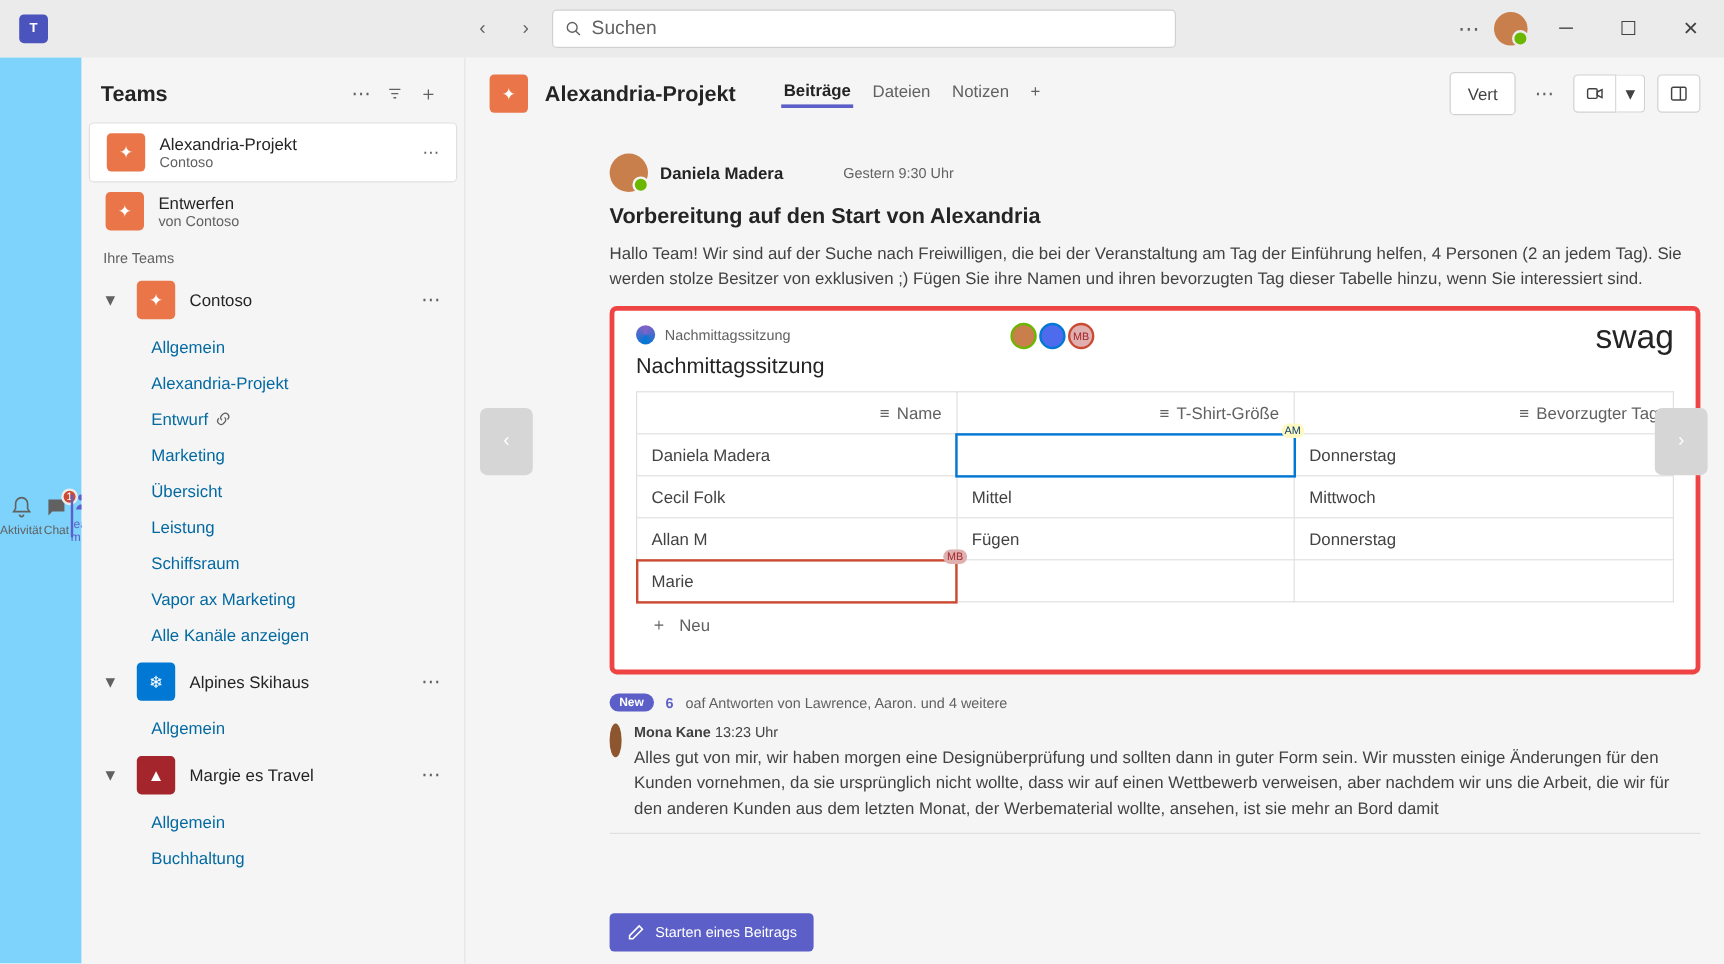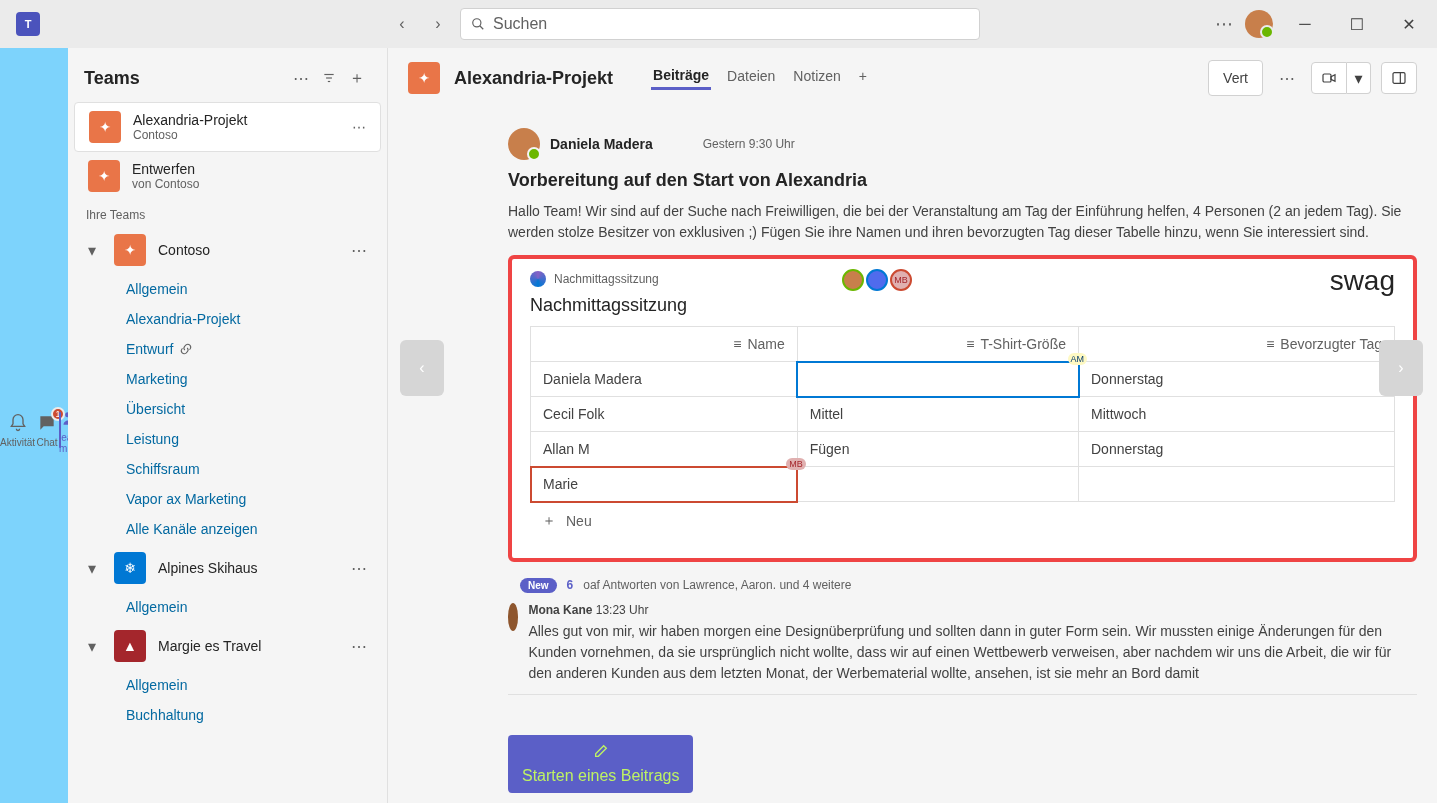--- a/index.html
+++ b/index.html
@@ -89,32 +89,32 @@
 table.loop { width: 100%; border-collapse: collapse; font-size: 14px; }
 table.loop th, table.loop td { border: 1px solid #e0e0e0; padding: 9px 12px; text-align: left; color:#424242;}
 table.loop th { font-weight: 400; color: #616161; position:relative;text-align:right;}
 table.loop th .colico{display:inline-block;width:14px;margin-right:6px;color:#616161;}
 .cell-blue { outline: 2px solid #0078d4; outline-offset:-1px; position:relative;}
 .cell-red { outline: 2px solid #cc4a31; outline-offset:-1px; position:relative;}
 .badge-am{position:absolute;top:-9px;right:-9px;background:#fef9c3;color:#0a3e6e;font-size:9px;padding:1px 3px;border-radius:8px;}
 .badge-mb{position:absolute;top:-9px;right:-9px;background:#e0b0b0;color:#a4262c;font-size:9px;padding:1px 3px;border-radius:8px;}
 .loop-add { padding: 10px 12px; color: #616161; font-size: 14px; display:flex;align-items:center;gap:10px; cursor:pointer;}
 
-.replies-row{display:flex;align-items:flex-start;gap:10px;margin:16px 12px 10px;font-size:12px;color:#616161;}
+.replies-row{display:flex;align-items:flex-end;gap:10px;margin:16px 0 10px;font-size:12px;color:#616161;}
 .new-pill{background:#5b5fc7;color:#fff;font-size:10px;padding:2px 8px;border-radius:10px;font-weight:600;}
 .reply-count{color:#5b5fc7;font-weight:600;}
 
 .reply{display:flex;gap:10px;}
 .reply .post-avatar{width:28px;height:28px;}
 .reply .post-avatar::after{display:none;}
 .reply-body{font-size:14px;color:#424242;line-height:1.5;}
 .reply-head{font-size:12px;color:#424242;margin-bottom:4px;}
 .reply-head b{font-weight:600;}
 
-.compose-btn { position: absolute; bottom: 10px; left: 120px; background: #5b5fc7; color: #bef264; border: none; border-radius: 4px; padding: 8px 14px; font-size: 16px; display: flex; align-items: center; gap: 8px; cursor:pointer;flex-direction:column;}
+.compose-btn { position: absolute; bottom: 10px; left: 120px; background: #5b5fc7; color: #ffffff; border: none; border-radius: 4px; padding: 8px 14px; font-size: 12px; display: flex; align-items: center; gap: 8px; cursor:pointer;}
 
 </style>
 </head>
 <body>
 
 <div class="titlebar">
   <div class="app-logo">T</div>
   <div class="nav-arrows">
     <span>‹</span>
     <span>›</span>

